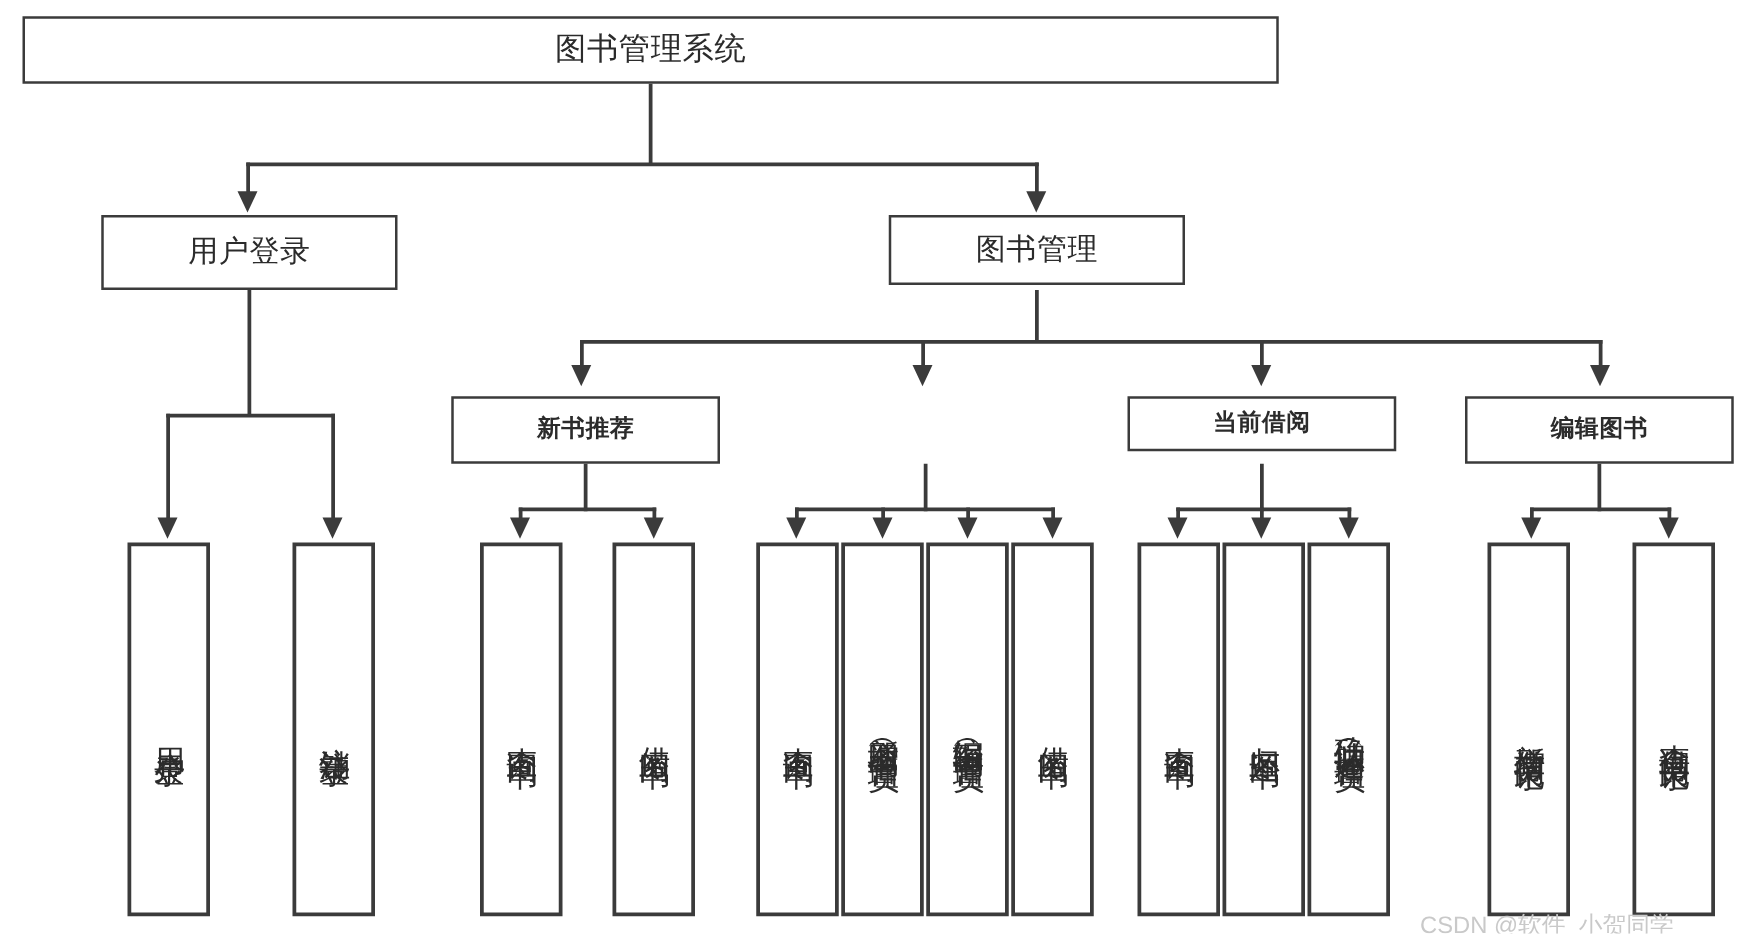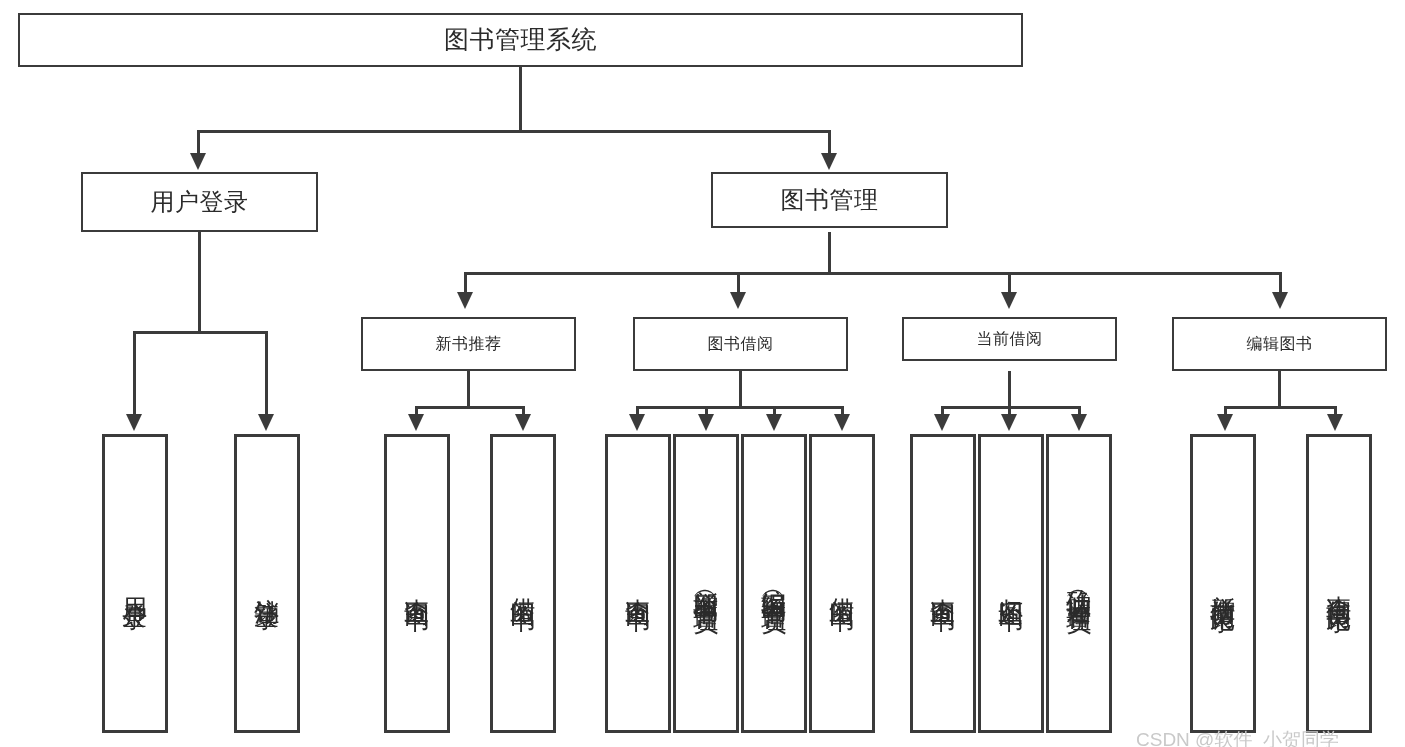--- a/index.html
+++ b/index.html
@@ -28,21 +28,21 @@
     color: #2b2b2b;
   }
   .node .label {
     display: block;
     text-align: center;
     line-height: 1.18;
     letter-spacing: 0.5px;
   }
   .node-root   { font-size: 25px; }
   .node-l2     { font-size: 24px; }
-  .node-l3     { font-size: 16px; }
+  .node-l3     { font-size: 19px; font-weight: bold; }
 
   .node-leaf {
     border-width: 3px;
   }
   .node-leaf .label {
     writing-mode: vertical-rl;
     text-orientation: upright;
     font-size: 25px;
     line-height: 1.05;
     letter-spacing: 3px;
@@ -112,23 +112,20 @@
   <div class="conn conn-v" style="left:1008px; top:272px; width:3px; height:22px;"></div>
   <div class="conn conn-v" style="left:1279px; top:272px; width:3px; height:22px;"></div>
   <div class="arrow" style="left:457px; top:292px;"></div>
   <div class="arrow" style="left:730px; top:292px;"></div>
   <div class="arrow" style="left:1001px; top:292px;"></div>
   <div class="arrow" style="left:1272px; top:292px;"></div>
 
   <div class="node node-l3" style="left:361px; top:317px; width:215px; height:54px;">
     <span class="label">新书推荐</span>
   </div>
-  <div class="node node-l3" style="left:633px; top:317px; width:215px; height:54px;">
-    <span class="label">图书借阅</span>
-  </div>
   <div class="node node-l3" style="left:902px; top:317px; width:215px; height:44px;">
     <span class="label">当前借阅</span>
   </div>
   <div class="node node-l3" style="left:1172px; top:317px; width:215px; height:54px;">
     <span class="label">编辑图书</span>
   </div>
 
   <div class="conn conn-v" style="left:467px; top:371px; width:3px; height:38px;"></div>
   <div class="conn conn-h" style="left:415px; top:406px; width:110px; height:3px;"></div>
   <div class="conn conn-v" style="left:415px; top:406px; width:3px; height:10px;"></div>

